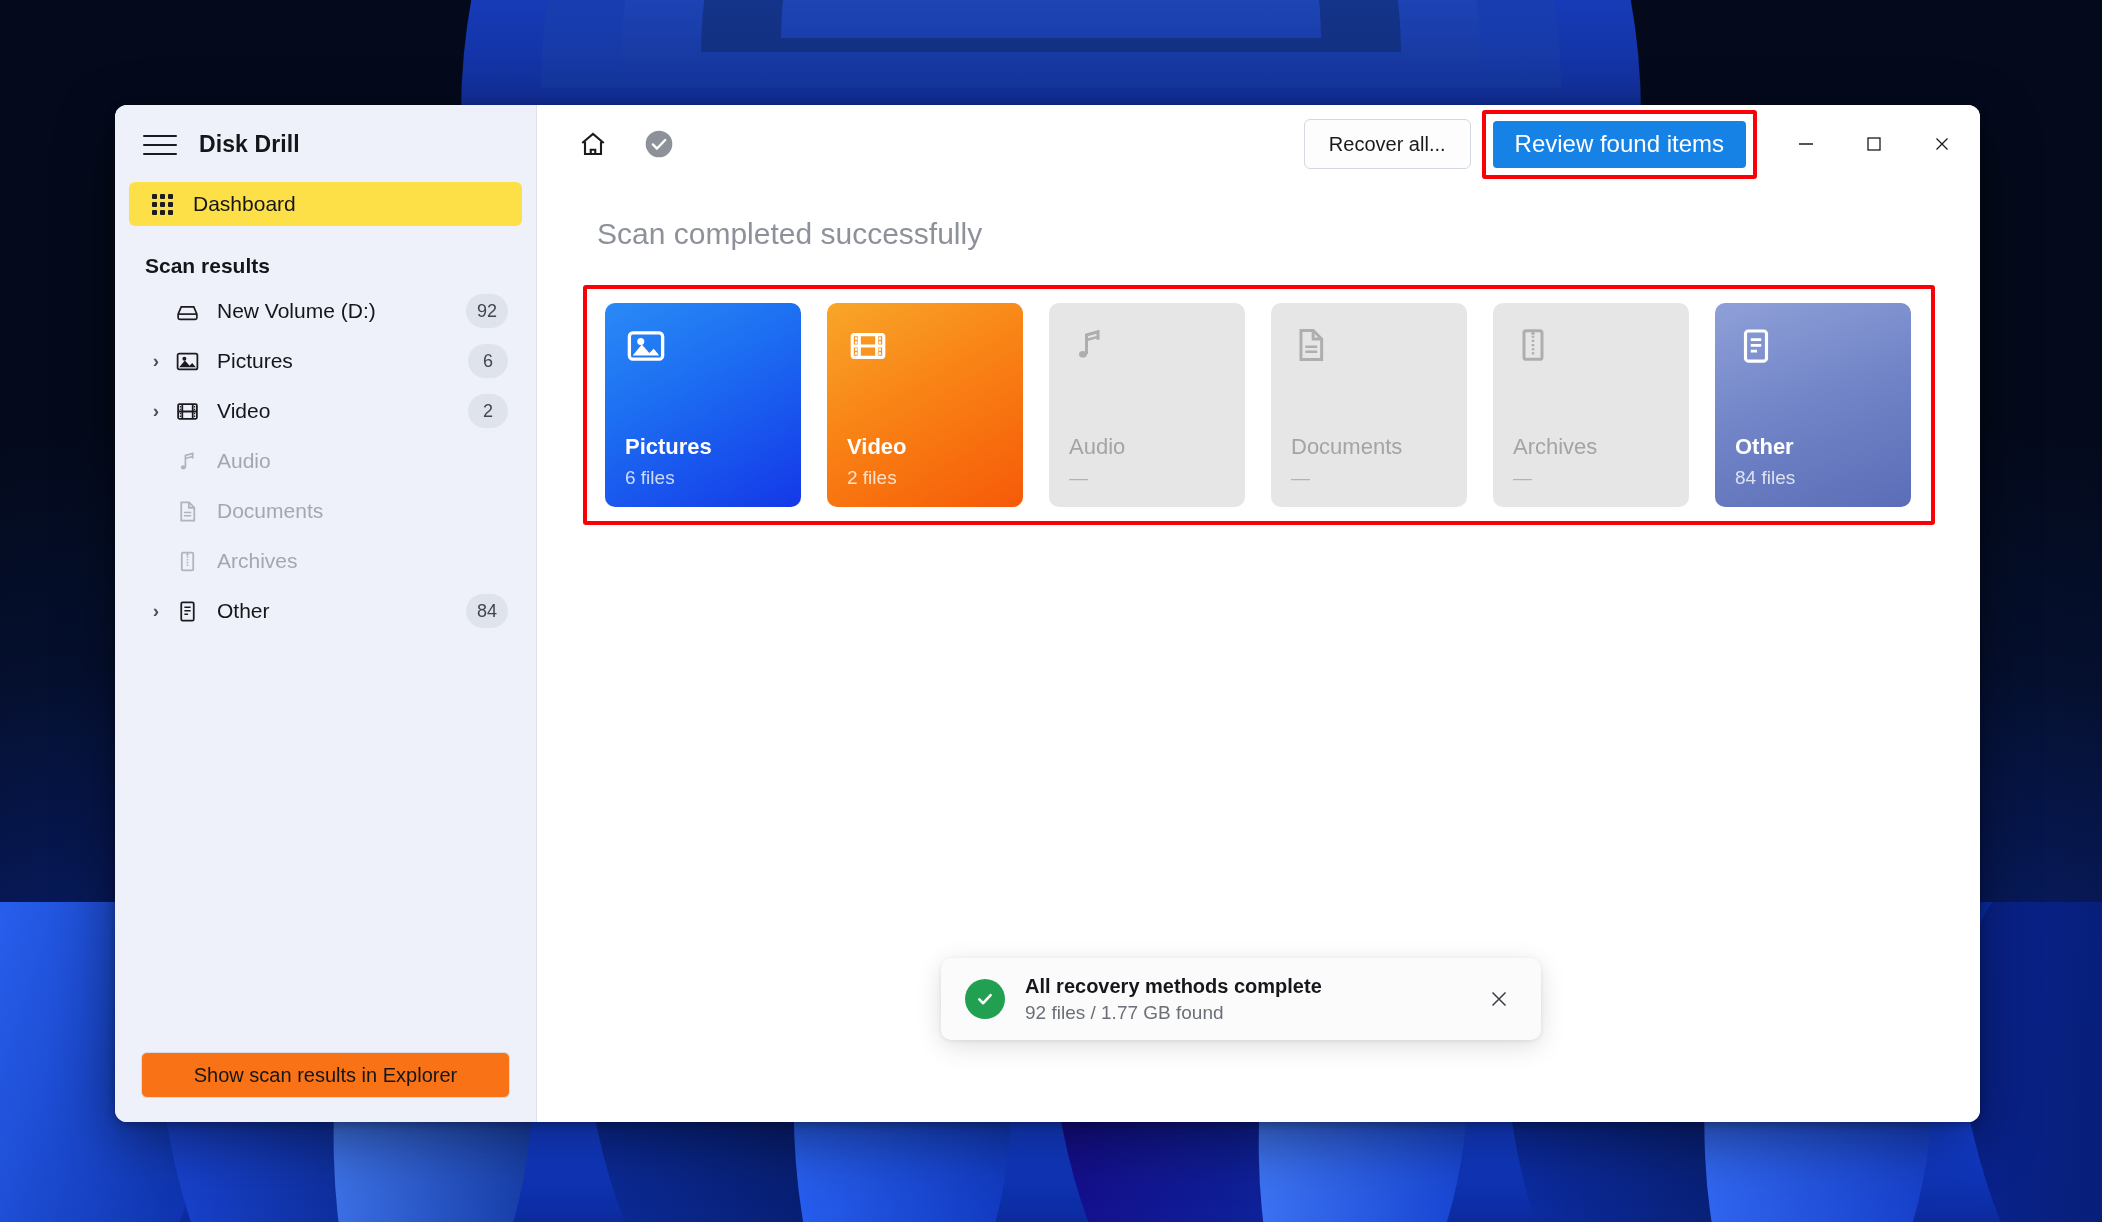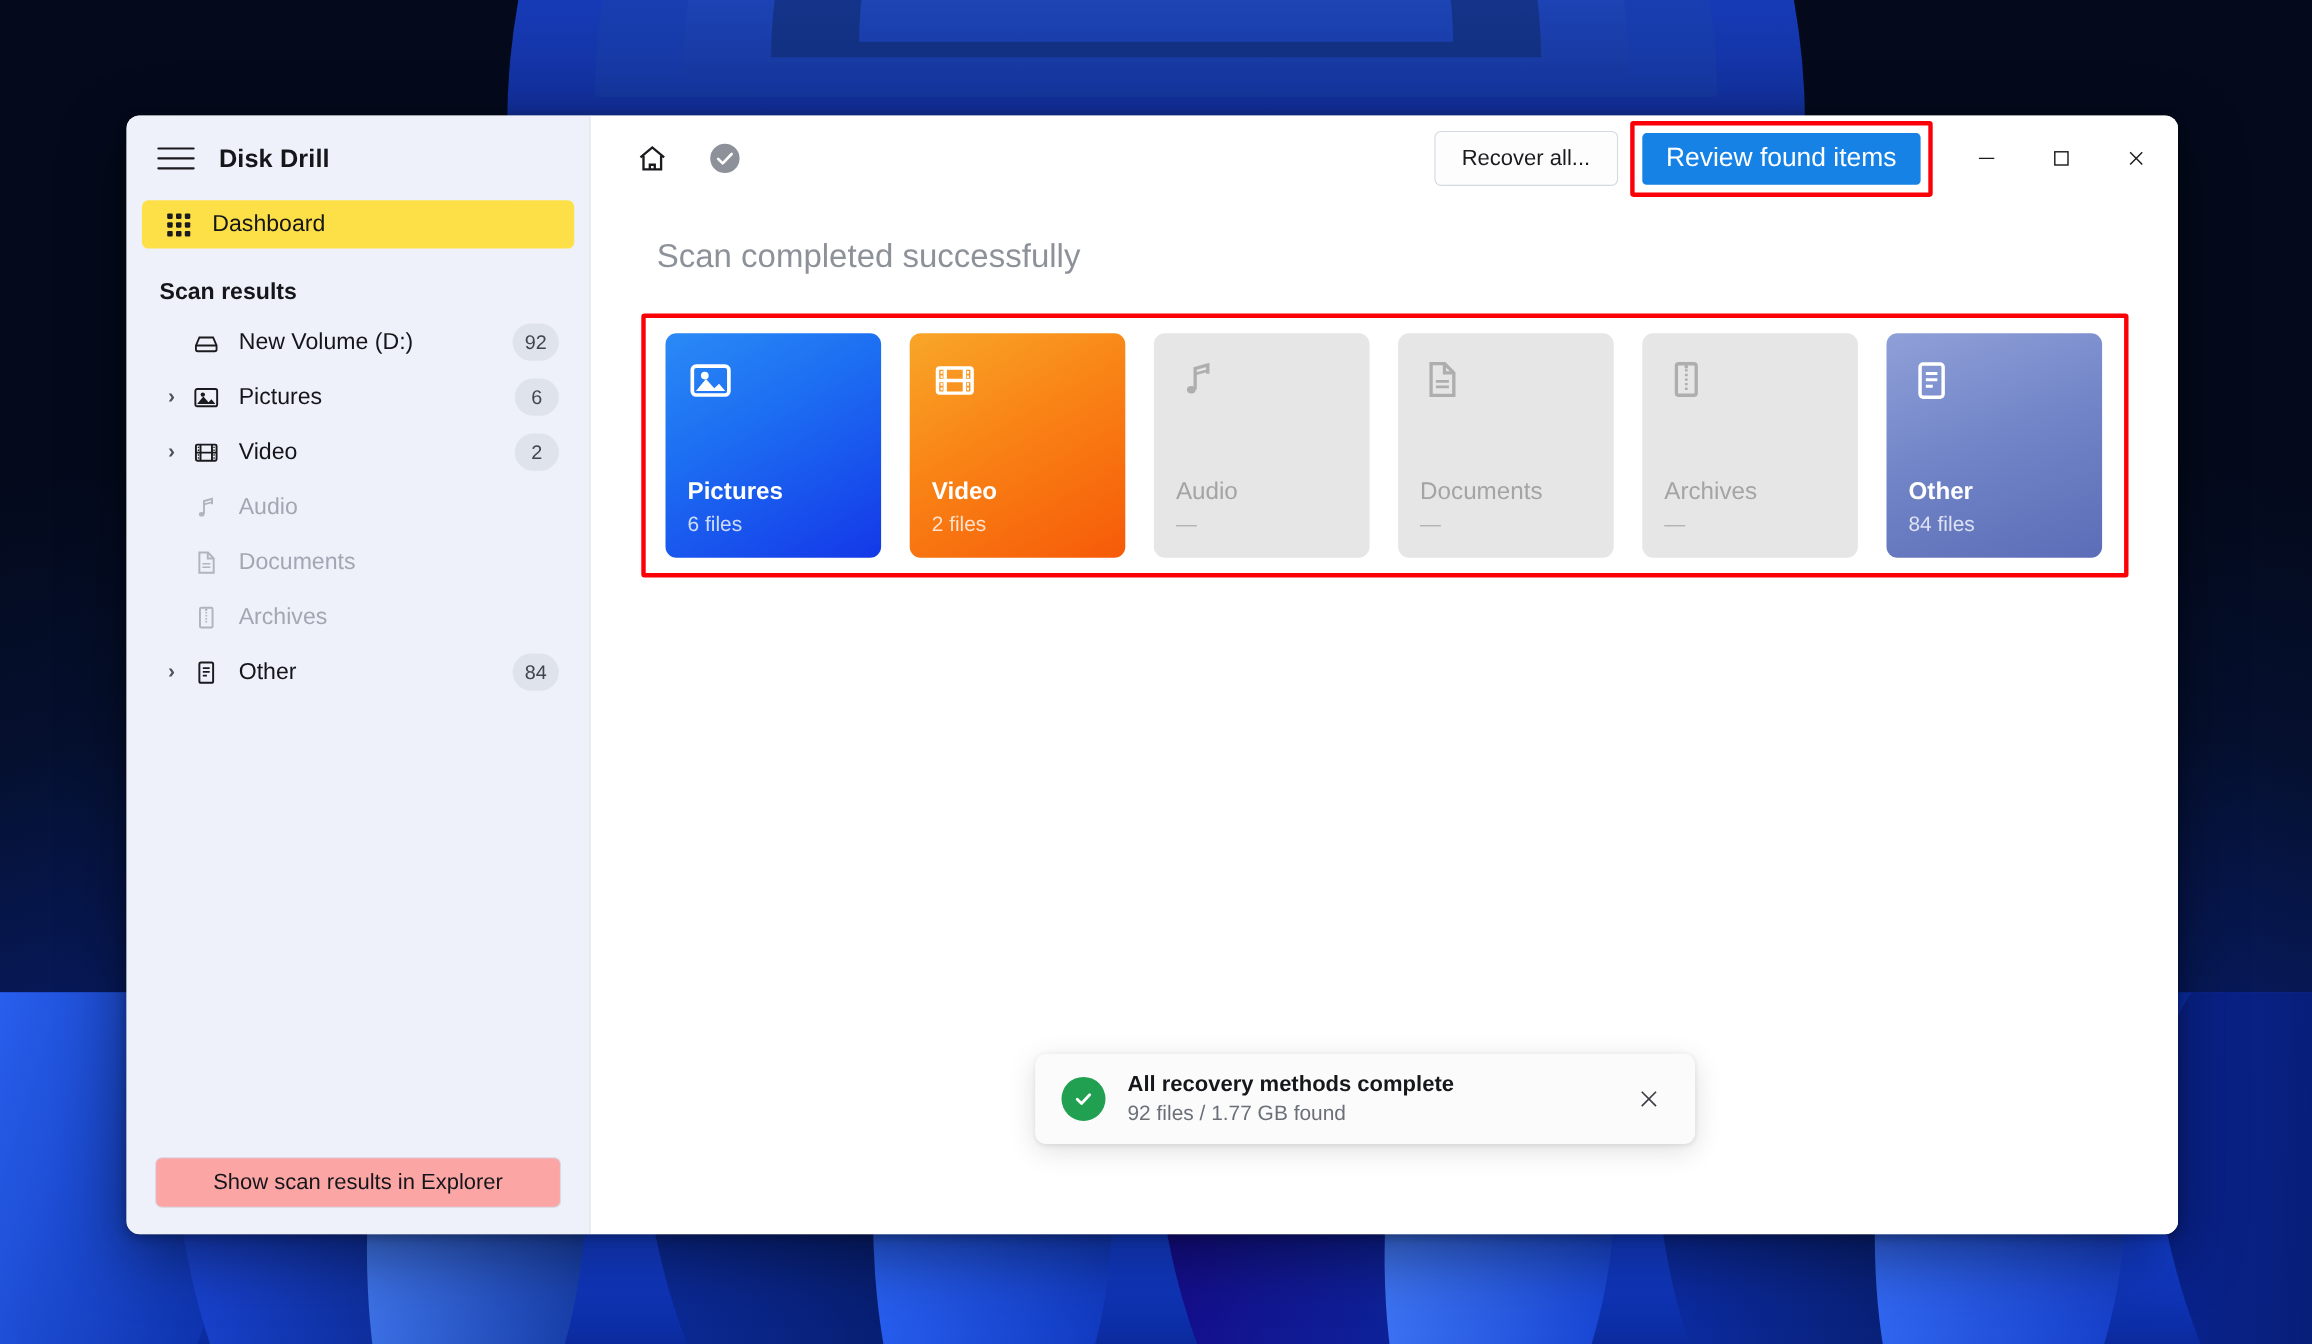--- a/index.html
+++ b/index.html
@@ -58,21 +58,21 @@
 
   
   #sidebar {
     width: 422px;
     background: #eef1f9;
     border-right: 1px solid #dde2ee;
     display: flex; flex-direction: column;
     flex: 0 0 422px;
   }
   .side-head {
-    display: flex; align-items: flex-start; gap: 22px;
+    display: flex; align-items: flex-end; gap: 22px;
     padding: 26px 0 18px 28px;
   }
   .hamburger {
     width: 34px; height: 26px;
     display: flex; flex-direction: column; justify-content: space-between;
     padding: 3px 0;
     cursor: pointer;
   }
   .hamburger span { display:block; height: 2px; background: #1b1b1f; border-radius: 2px; }
   .app-title { font-size: 23px; font-weight: 600; color: #14161a; letter-spacing: .1px; }
@@ -117,21 +117,21 @@
   .badge {
     min-width: 40px; height: 34px;
     background: #dfe3ec; color: #41454e;
     border-radius: 17px;
     display: flex; align-items: center; justify-content: center;
     font-size: 18px; padding: 0 11px;
   }
   .side-foot { margin-top: auto; padding: 0 26px 24px 26px; }
   .explorer-btn {
     width: 100%; height: 46px;
-    background: #fca5a5;
+    background: #f97316;
     border: 1px solid #d6dbe6;
     border-radius: 6px;
     font-size: 20px; color: #14161a;
     font-family: inherit;
     cursor: pointer;
   }
 
   
   #main { flex: 1 1 auto; position: relative; background: #fff; }
   .topbar {

